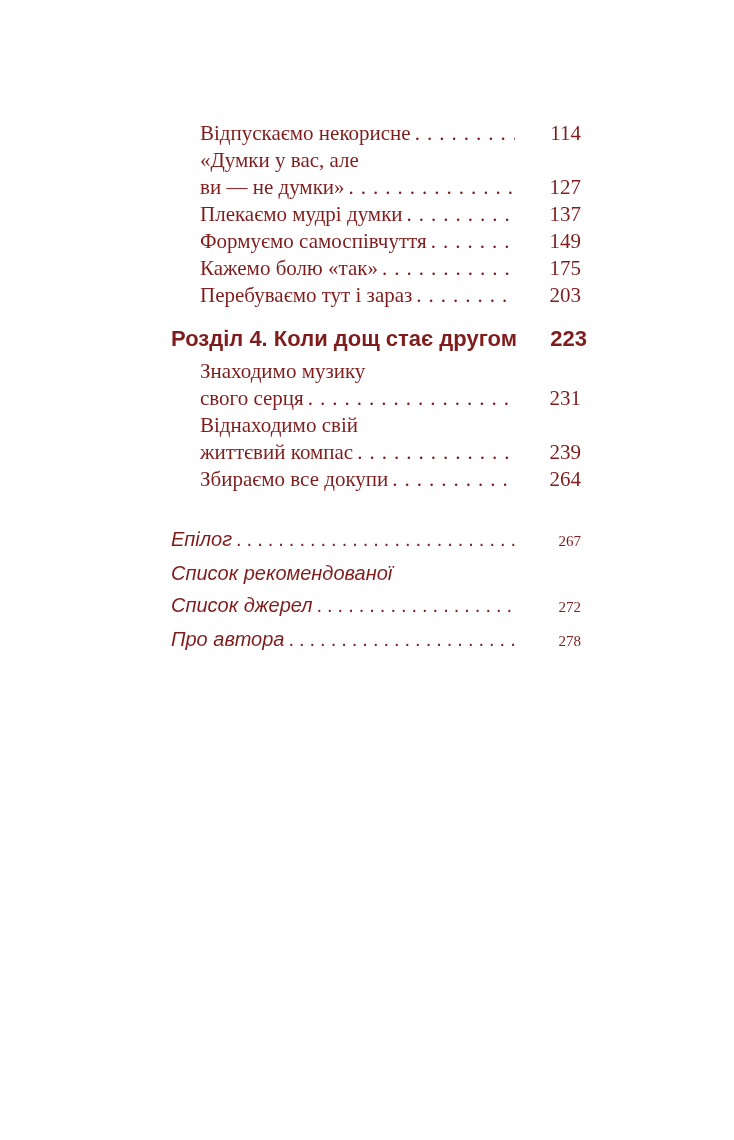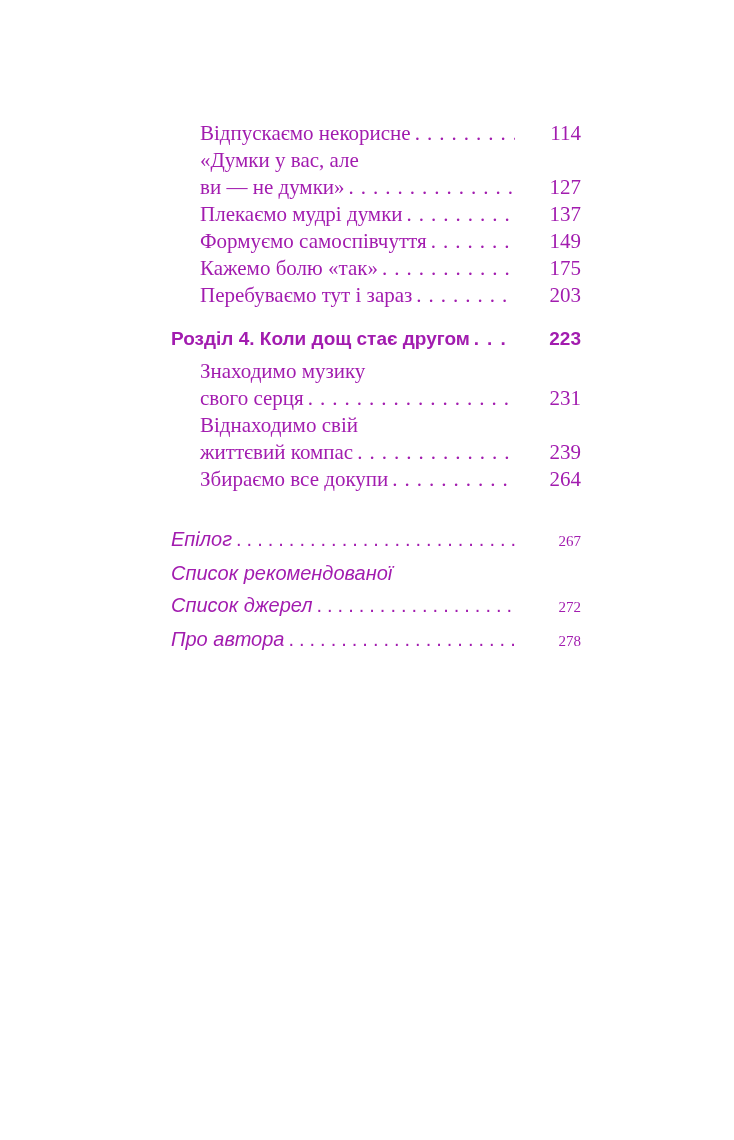--- a/index.html
+++ b/index.html
@@ -6,42 +6,42 @@
     margin: 0;
     padding: 0;
     background: #ffffff;
   }
   .page {
     position: relative;
     width: 734px;
     height: 1140px;
     background: #ffffff;
     overflow: hidden;
-    color: #a21caf;
+    color: #7f1d1d;
   }
   .toc {
     position: absolute;
     top: 120px;
     left: 171px;
     width: 410px;
   }
   .toc-entry { margin: 0; }
 
   
   .toc-entry.sub {
     font-family: "Liberation Serif", "DejaVu Serif", serif;
     font-size: 21px;
     line-height: 27px;
     padding-left: 29px;
   }
 
   
   .toc-entry.chapter {
     font-family: "Liberation Sans", "DejaVu Sans", sans-serif;
-    font-size: 19px;
+    font-size: 22px;
     font-weight: 700;
     line-height: 27px;
     margin: 16px 0 6px 0;
   }
 
   
   .toc-entry.backmatter {
     font-family: "Liberation Sans", "DejaVu Sans", sans-serif;
     font-size: 20px;
     font-style: italic;

